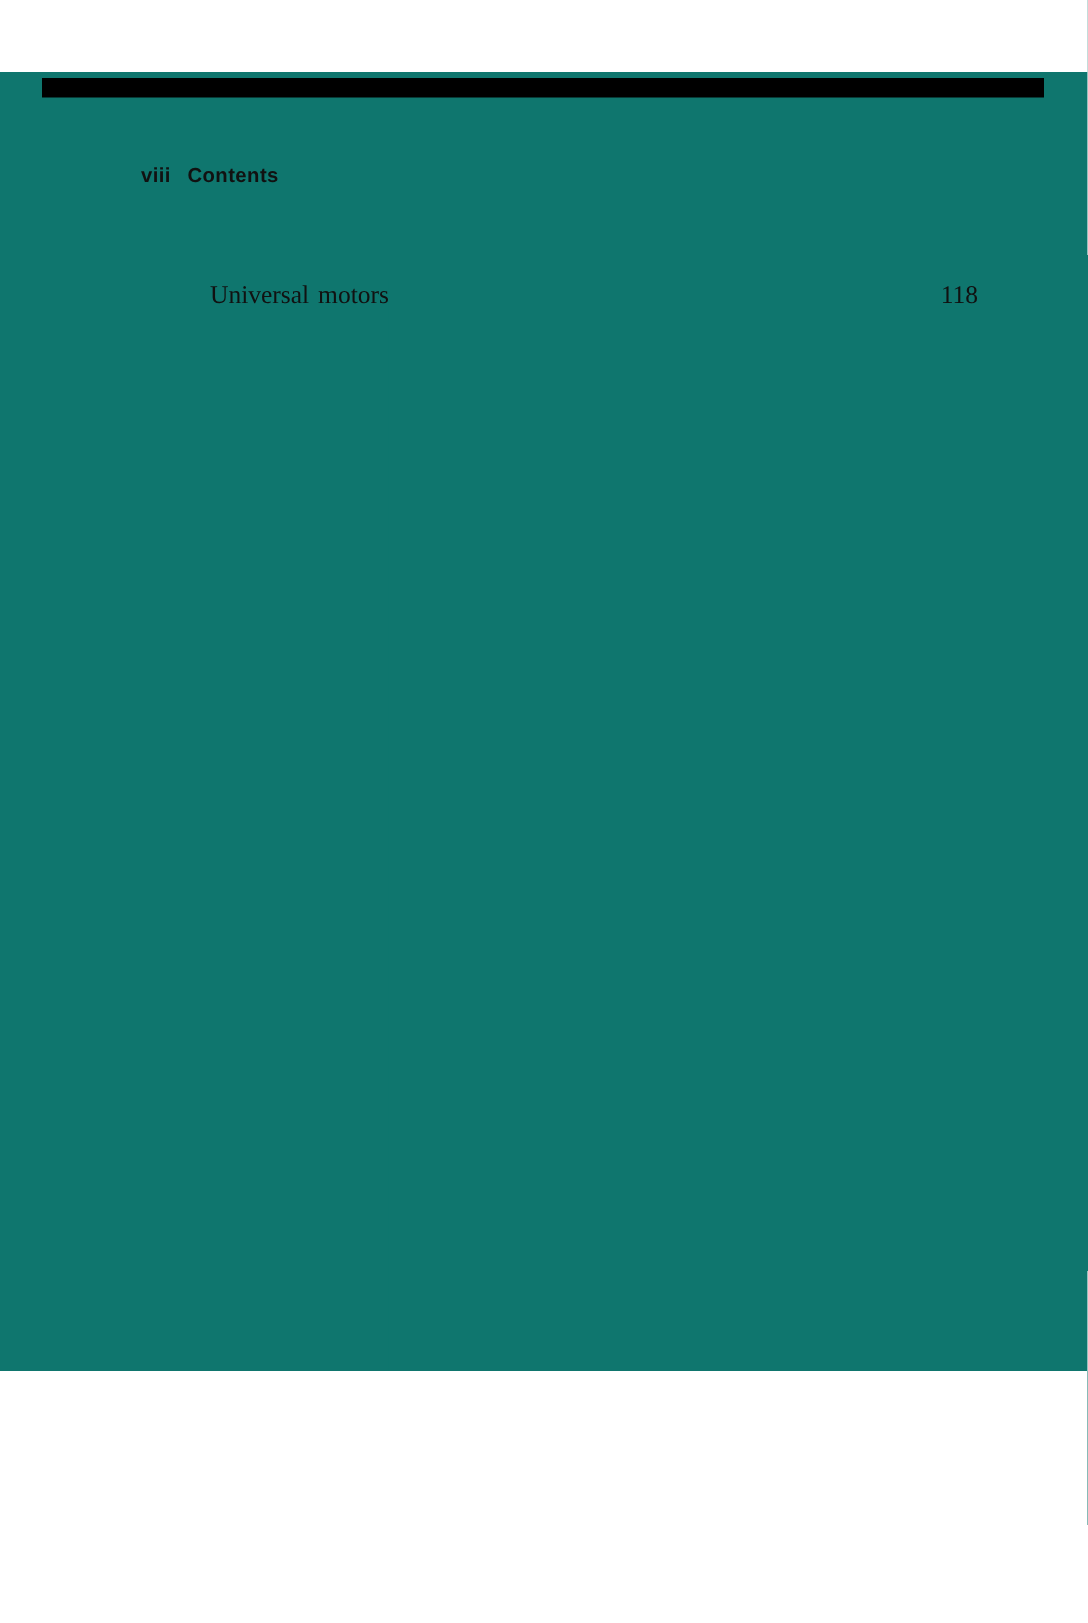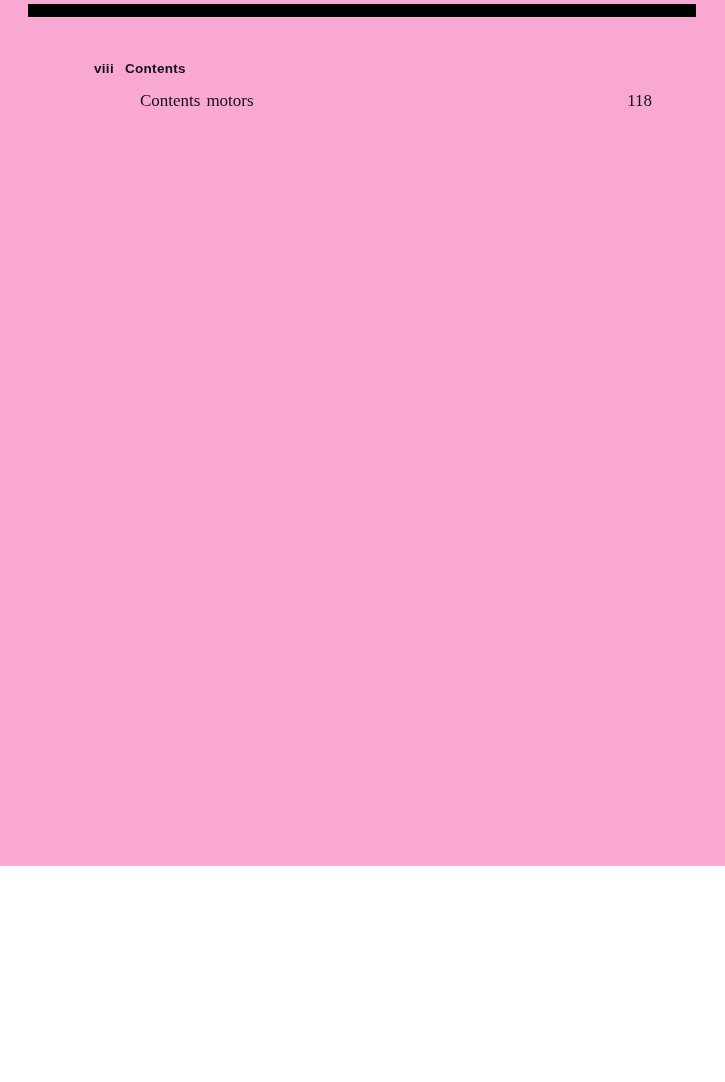--- a/index.html
+++ b/index.html
@@ -4,24 +4,25 @@
 <style>
   html, body {
     margin: 0;
     padding: 0;
     background: #ffffff;
   }
   .page {
     position: relative;
     width: 725px;
     height: 866px;
-    background: #f9a8d4;
+    background: #0f766e;
     color: #111111;
     font-family: "Liberation Serif", serif;
     overflow: hidden;
+    margin-top: 48px;
   }
   .scan-bar {
     position: absolute;
     background: #000000;
   }
   .bar-top {
     left: 28px;
     top: 4px;
     width: 668px;
     height: 13px;
@@ -80,20 +81,20 @@
 <div class="page">
 
   <div class="scan-bar bar-top"></div>
 
   <div class="running-header">
     <span class="folio">viii</span><span>Contents</span>
   </div>
 
   <div class="toc">
       <div class="row item">
-        <span class="label">Contents motors</span>
+        <span class="label">Universal motors</span>
         <span class="page">118</span>
       </div>
     </div>
 
   <div class="scan-bar bar-bottom"></div>
 
 </div>
 
 </body></html>

